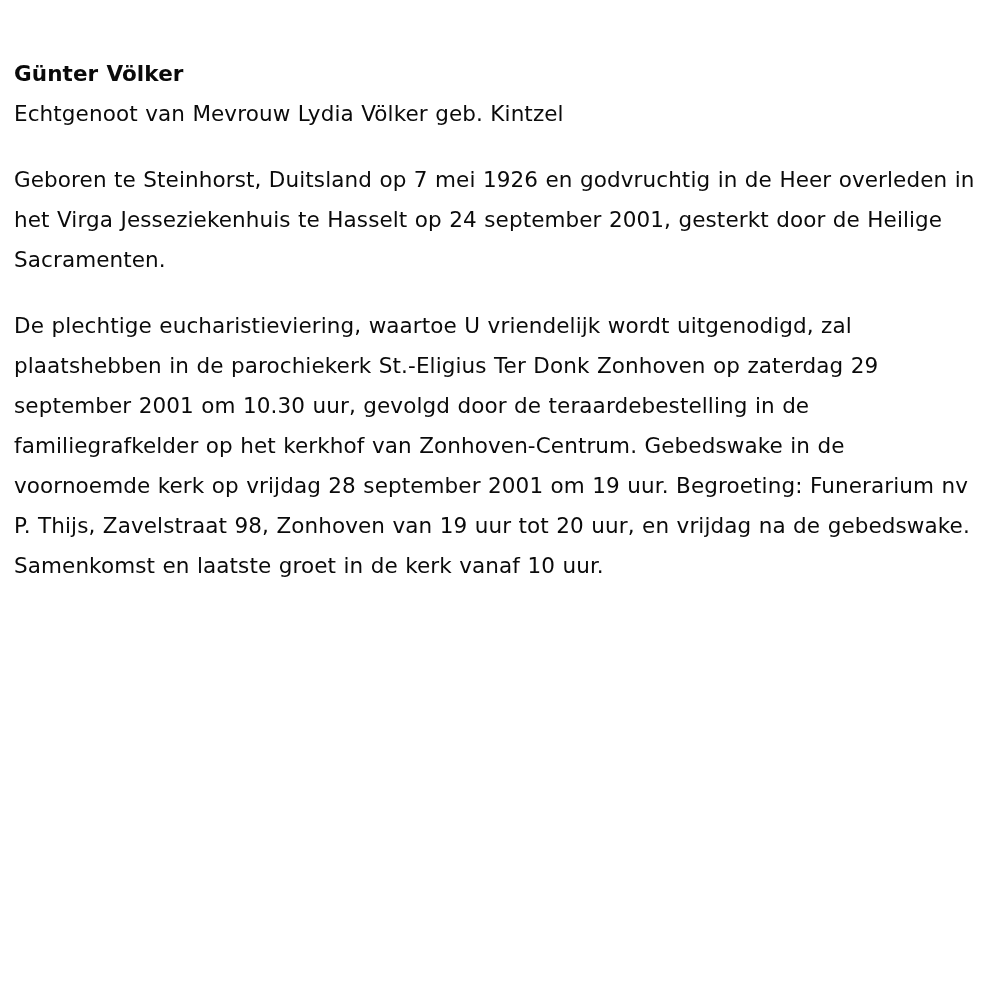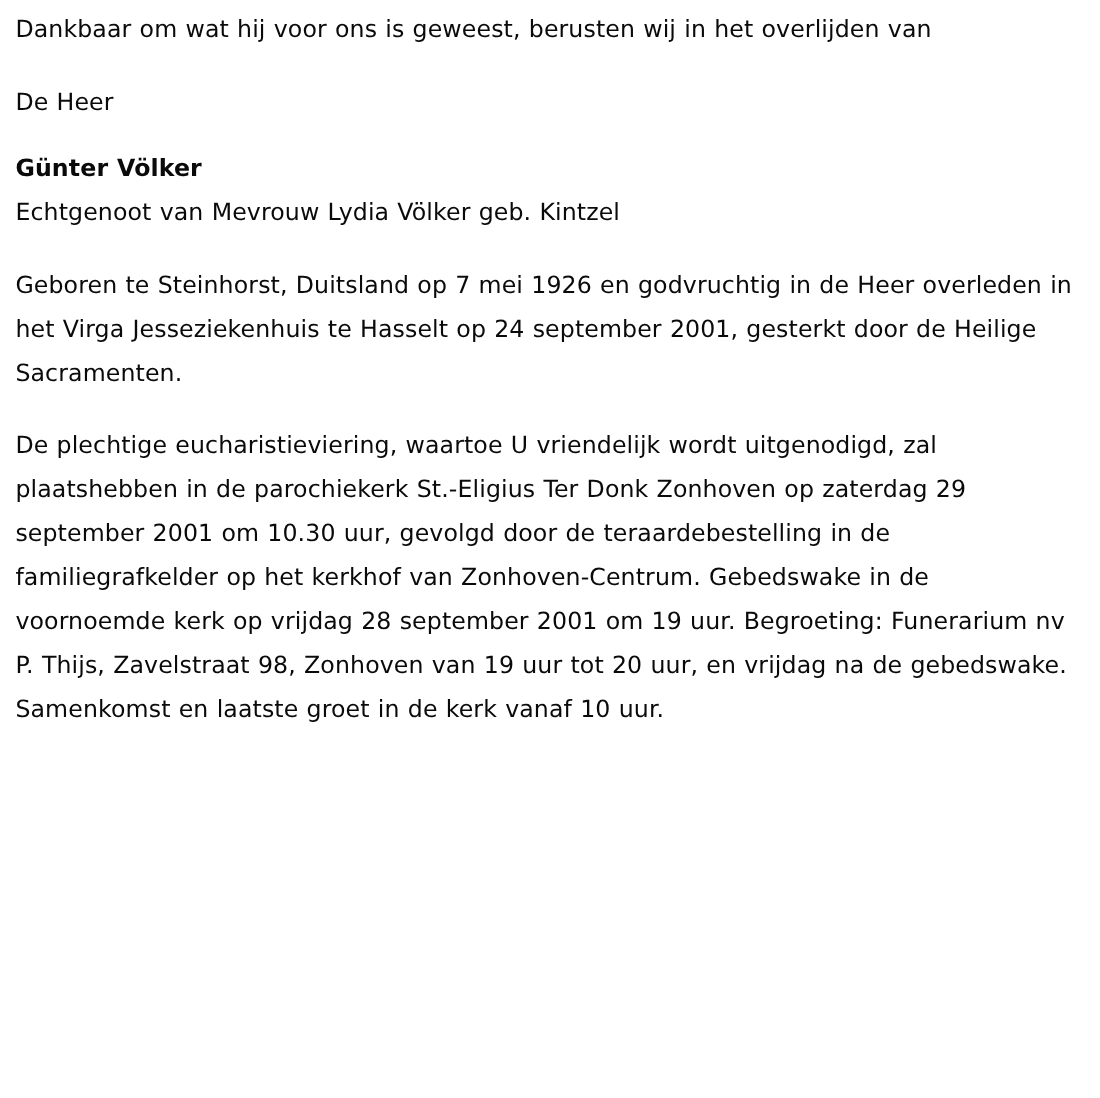--- a/index.html
+++ b/index.html
@@ -33,25 +33,23 @@
   }
   .gap-md {
     height: 26px;
   }
 </style>
 </head>
 <body>
 
 <div class="page">
 
-  <p class="para">Dankbaar om wat hij voor ons is geweest, berusten wij in het overlijden van</p>
 
   <div class="gap-md"></div>
 
-  <p class="para">De Heer</p>
 
   <p class="para bold">Günter Völker</p>
 
   <p class="para">Echtgenoot van Mevrouw Lydia Völker geb. Kintzel</p>
 
   <div class="gap-md"></div>
 
   <p class="para">Geboren te Steinhorst, Duitsland op 7 mei 1926 en godvruchtig in de Heer overleden in het Virga Jesseziekenhuis te Hasselt op 24 september 2001, gesterkt door de Heilige Sacramenten.</p>
 
   <div class="gap-md"></div>

